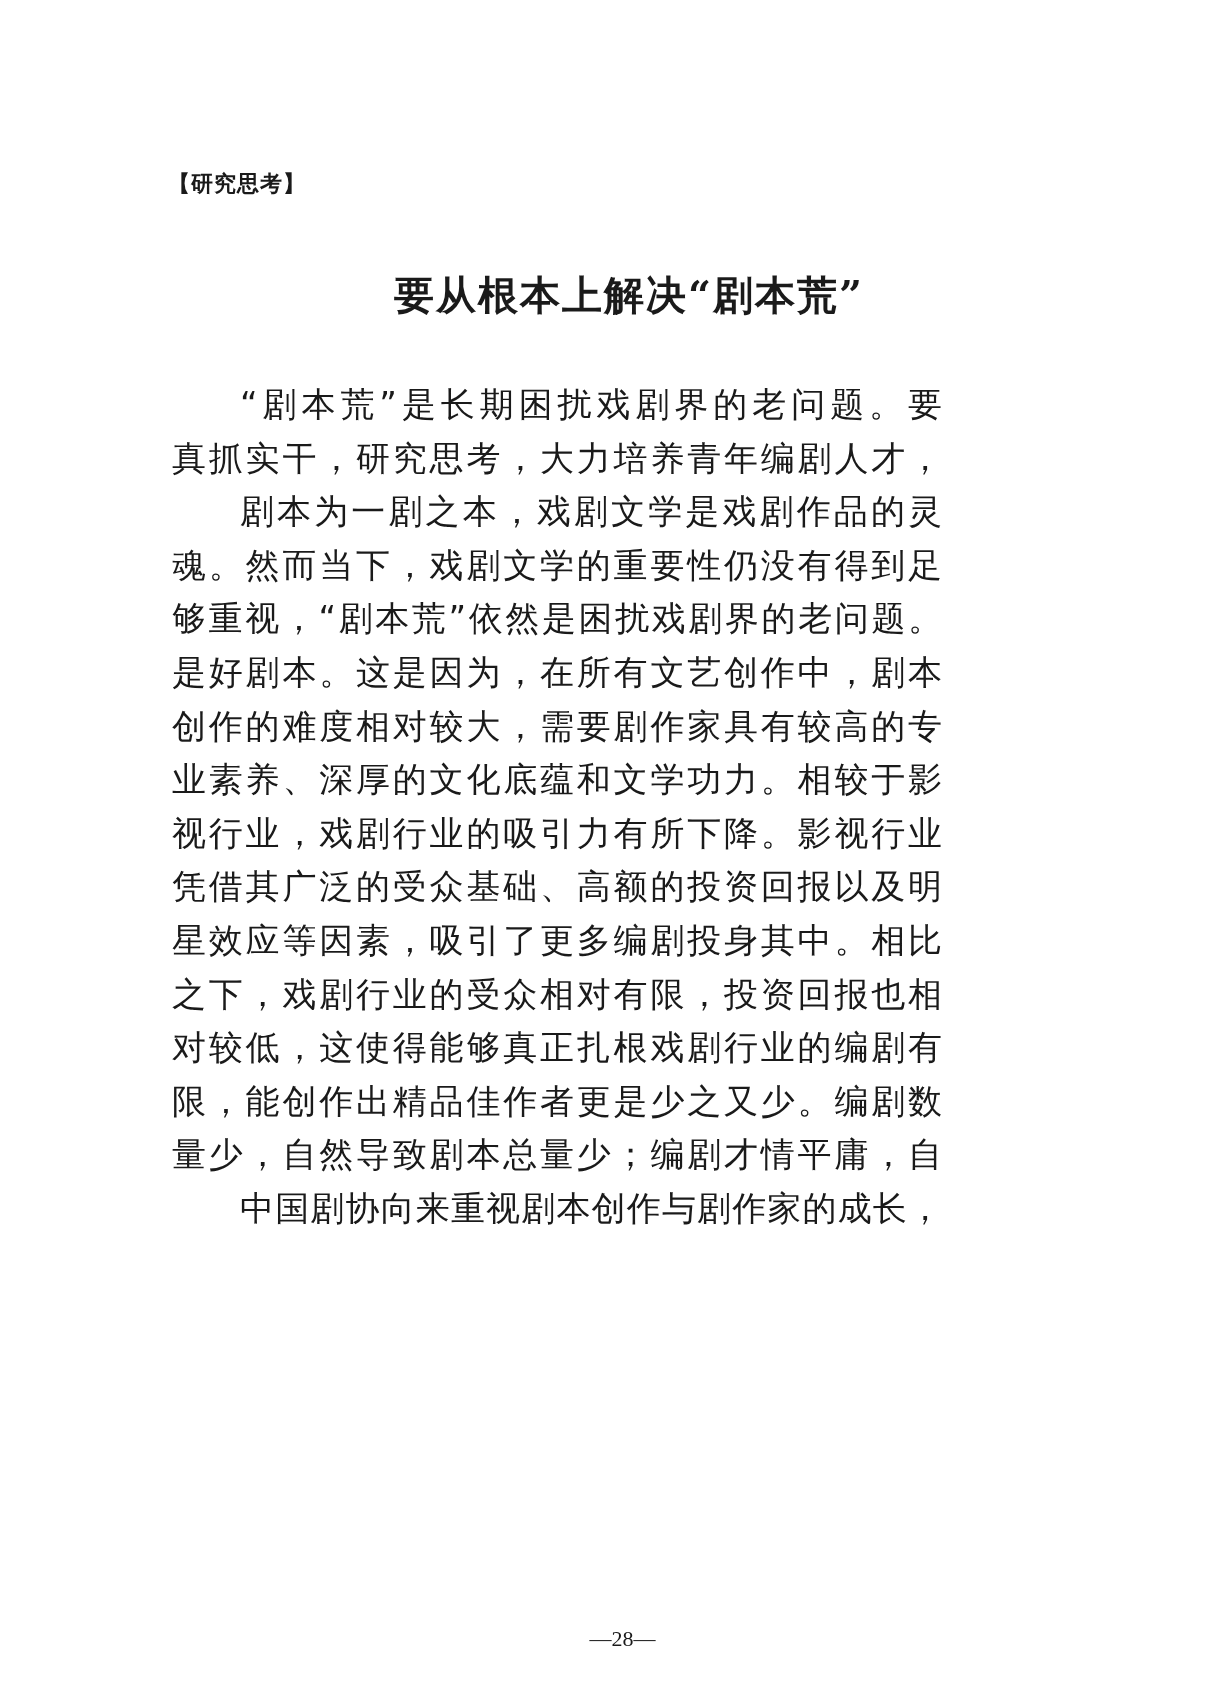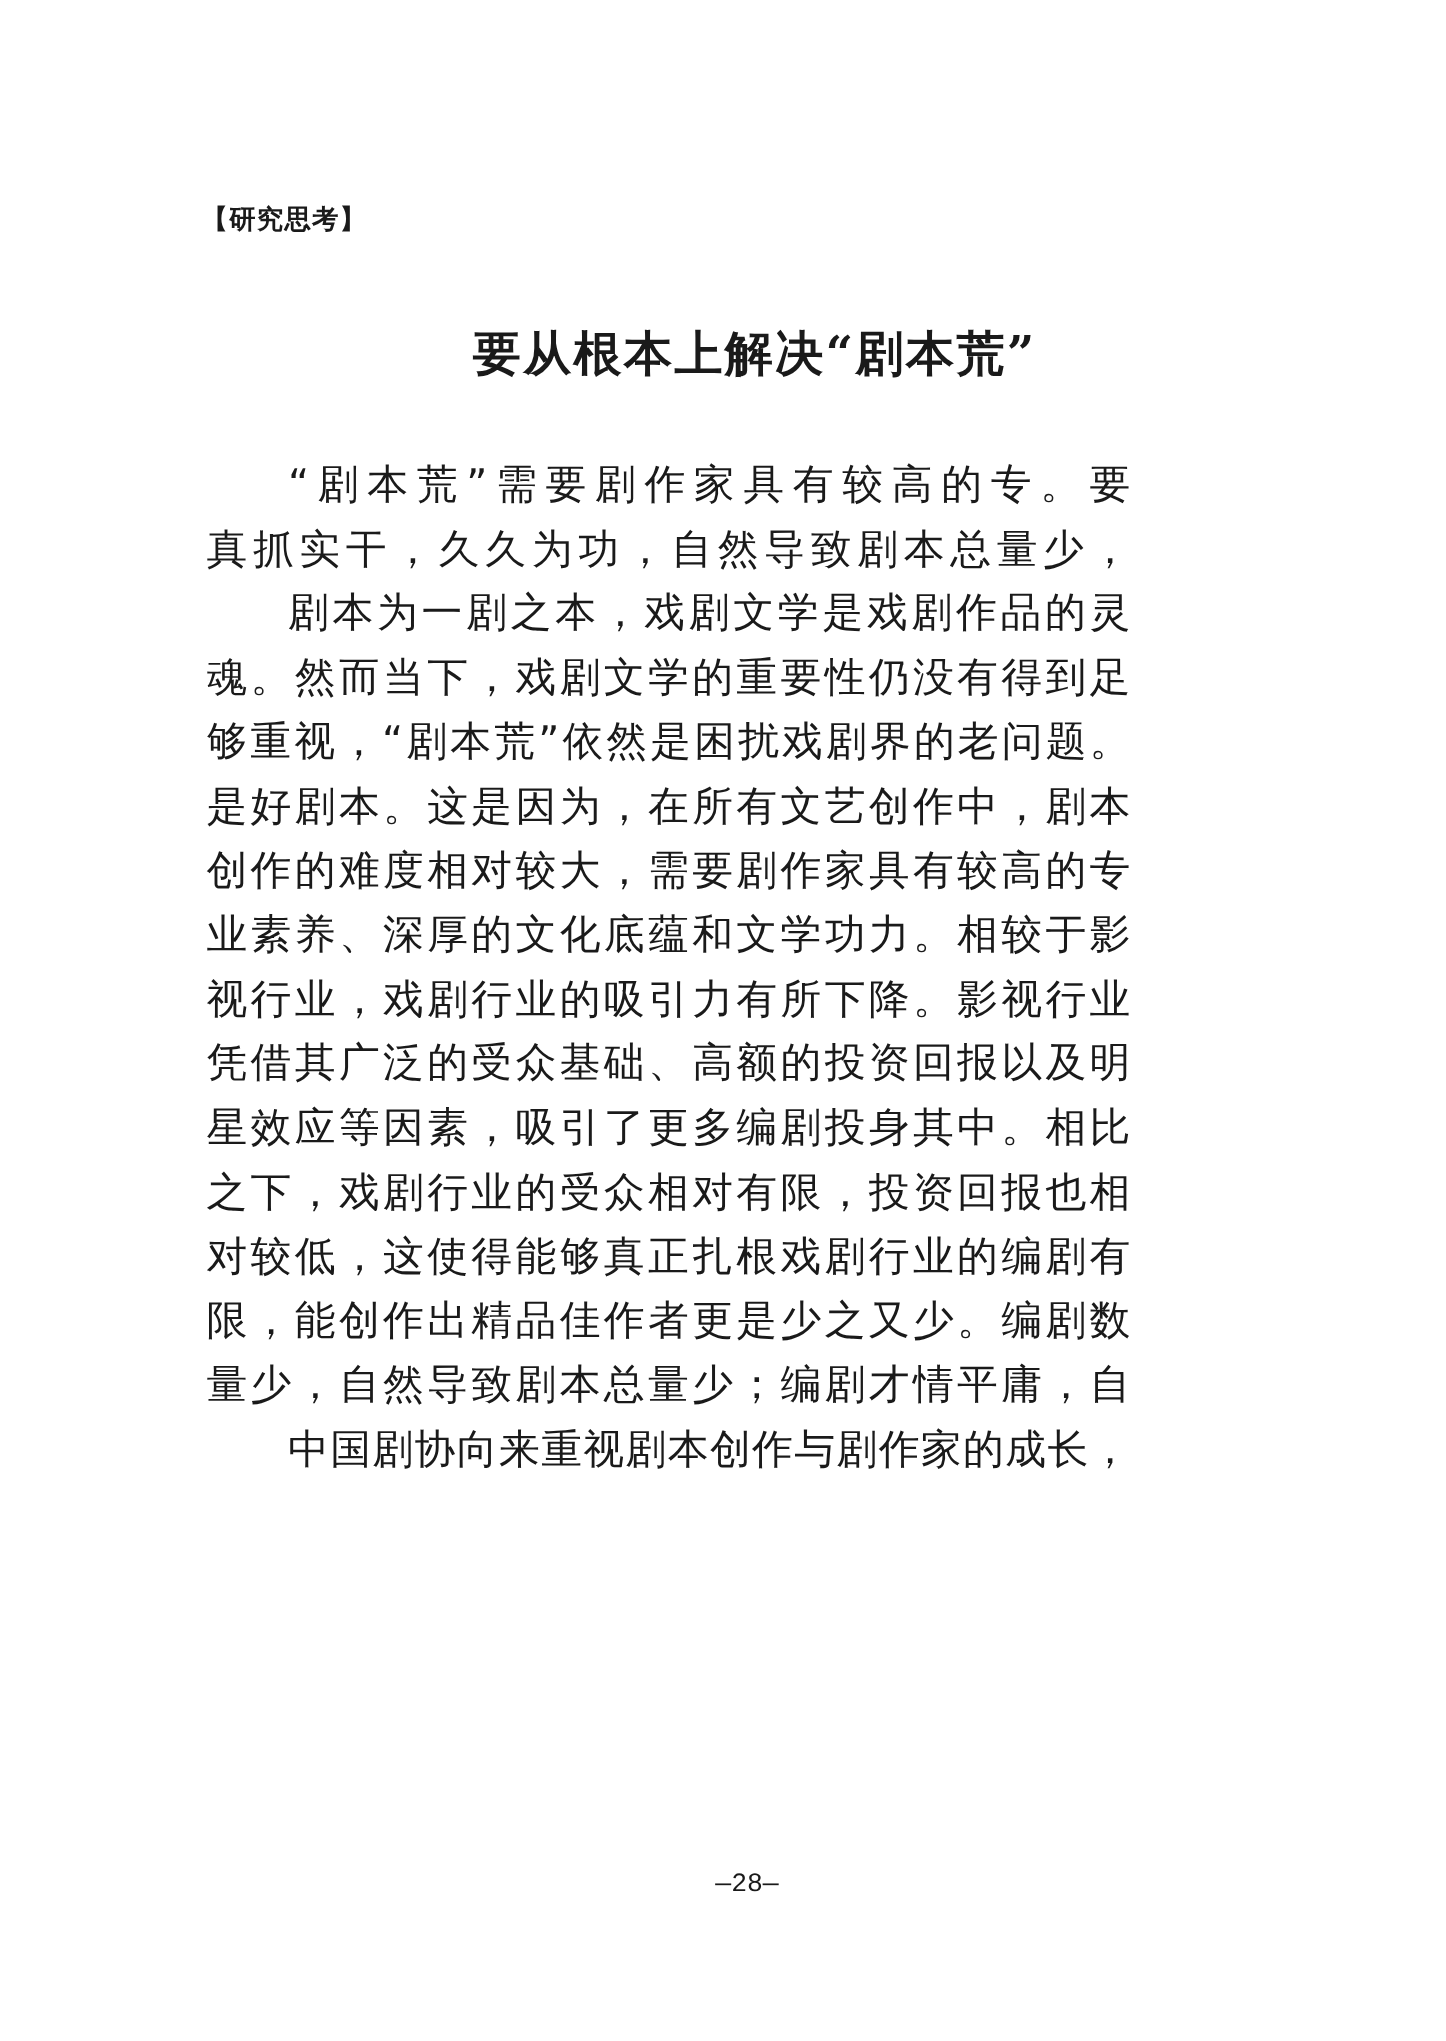--- a/index.html
+++ b/index.html
@@ -17,35 +17,35 @@
     }
     .body-text { position: absolute; left: 172px; top: 378px; width: 770px; }
     .line {
       height: 53.6px; line-height: 53.6px;
       font-family: "DejaVu Sans", sans-serif; font-size: 34px;
       text-align: justify; text-align-last: justify; white-space: nowrap;
     }
     .line.indent { padding-left: 68px; }
     .line.last { text-align-last: left; letter-spacing: 5px; }
     .page-number {
-      position: absolute; left: 0; width: 1205px; top: 1556px; text-align: center;
-      font-family: Liberation Mono, monospace; font-size: 22px; line-height: 30px;
+      position: absolute; left: 0; width: 1205px; top: 1624px; text-align: center;
+      font-family: Liberation Serif, serif; font-size: 22px; line-height: 30px;
       padding-left: 40px; box-sizing: border-box;
     }
   </style>
 </head>
 <body>
 
 <div>
   <div class="section-tag">【研究思考】</div>
   <div class="title">要从根本上解决“剧本荒”</div>
 
   <div class="body-text">
-    <div class="line indent">“剧本荒”需要剧作家具有较高的专。要</div>
-    <div class="line">真抓实干，久久为功，自然导致剧本总量少，</div>
+    <div class="line indent">“剧本荒”是长期困扰戏剧界的老问题。要</div>
+    <div class="line">真抓实干，研究思考，大力培养青年编剧人才，</div>
     <div class="line indent">剧本为一剧之本，戏剧文学是戏剧作品的灵</div>
     <div class="line">魂。然而当下，戏剧文学的重要性仍没有得到足</div>
     <div class="line">够重视，“剧本荒”依然是困扰戏剧界的老问题。</div>
     <div class="line">是好剧本。这是因为，在所有文艺创作中，剧本</div>
     <div class="line">创作的难度相对较大，需要剧作家具有较高的专</div>
     <div class="line">业素养、深厚的文化底蕴和文学功力。相较于影</div>
     <div class="line">视行业，戏剧行业的吸引力有所下降。影视行业</div>
     <div class="line">凭借其广泛的受众基础、高额的投资回报以及明</div>
     <div class="line">星效应等因素，吸引了更多编剧投身其中。相比</div>
     <div class="line">之下，戏剧行业的受众相对有限，投资回报也相</div>

